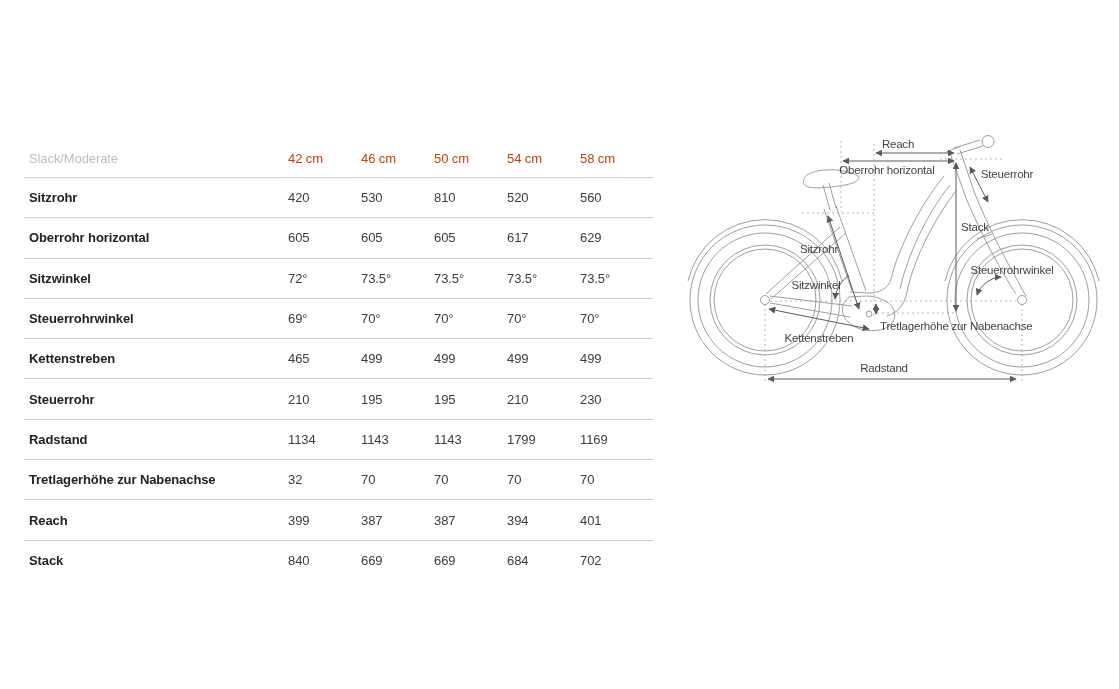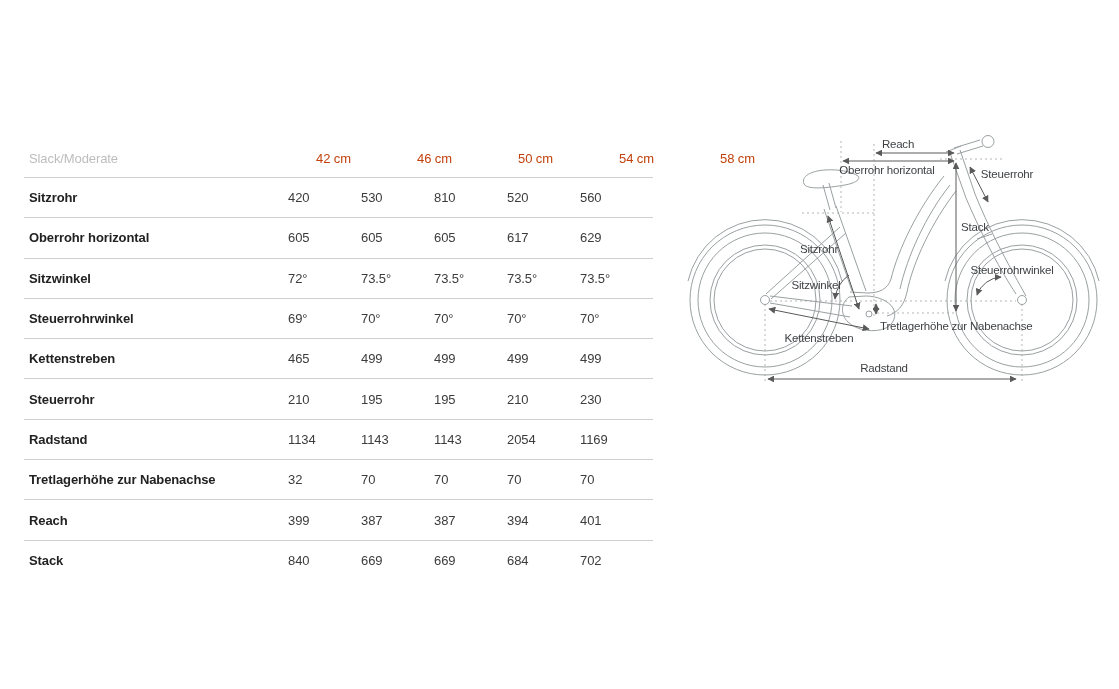--- a/index.html
+++ b/index.html
@@ -2,21 +2,21 @@
 <html><head>
 <meta charset="utf-8">
 <style>
   html,body{margin:0;padding:0;background:#ffffff;}
   .stage{position:relative;width:1119px;height:689px;background:#ffffff;overflow:hidden;
          font-family:"Liberation Sans", sans-serif;}
   
   .geo-table{position:absolute;left:24px;top:140px;width:629px;}
   .g-row{display:grid;grid-template-columns:264px 73px 73px 73px 73px 73px;
          height:39.3px;align-items:center;border-bottom:1px solid #cfcfcf;}
-  .g-row.header{height:37px;gap:28px;}
+  .g-row.header{height:37px;}
   .g-row.last{border-bottom:none;}
   .g-cell{font-size:13px;color:#3c3c3c;letter-spacing:-0.1px;white-space:nowrap;}
   .g-cell.rowlabel{font-weight:bold;color:#222222;padding-left:5px;}
   .g-cell.title{font-weight:normal;color:#bdbdbd;padding-left:5px;}
   .g-cell.colhead{color:#c2410c;}
   
   .bike-svg{position:absolute;left:680px;top:120px;width:439px;height:270px;}
   .construction{stroke:#b5b5b5;stroke-width:1;fill:none;stroke-dasharray:2 3;}
   .bike{stroke:#9aa0a2;stroke-width:1;fill:none;}
   .dim{stroke:#5a5a5a;stroke-width:1;fill:none;}
@@ -92,21 +92,21 @@
       <div class="g-cell">195</div>
       <div class="g-cell">210</div>
       <div class="g-cell">230</div>
     </div>
 
     <div class="g-row">
       <div class="g-cell rowlabel">Radstand</div>
       <div class="g-cell">1134</div>
       <div class="g-cell">1143</div>
       <div class="g-cell">1143</div>
-      <div class="g-cell">2054</div>
+      <div class="g-cell">1799</div>
       <div class="g-cell">1169</div>
     </div>
 
     <div class="g-row">
       <div class="g-cell rowlabel">Tretlagerhöhe zur Nabenachse</div>
       <div class="g-cell">32</div>
       <div class="g-cell">70</div>
       <div class="g-cell">70</div>
       <div class="g-cell">70</div>
       <div class="g-cell">70</div>

